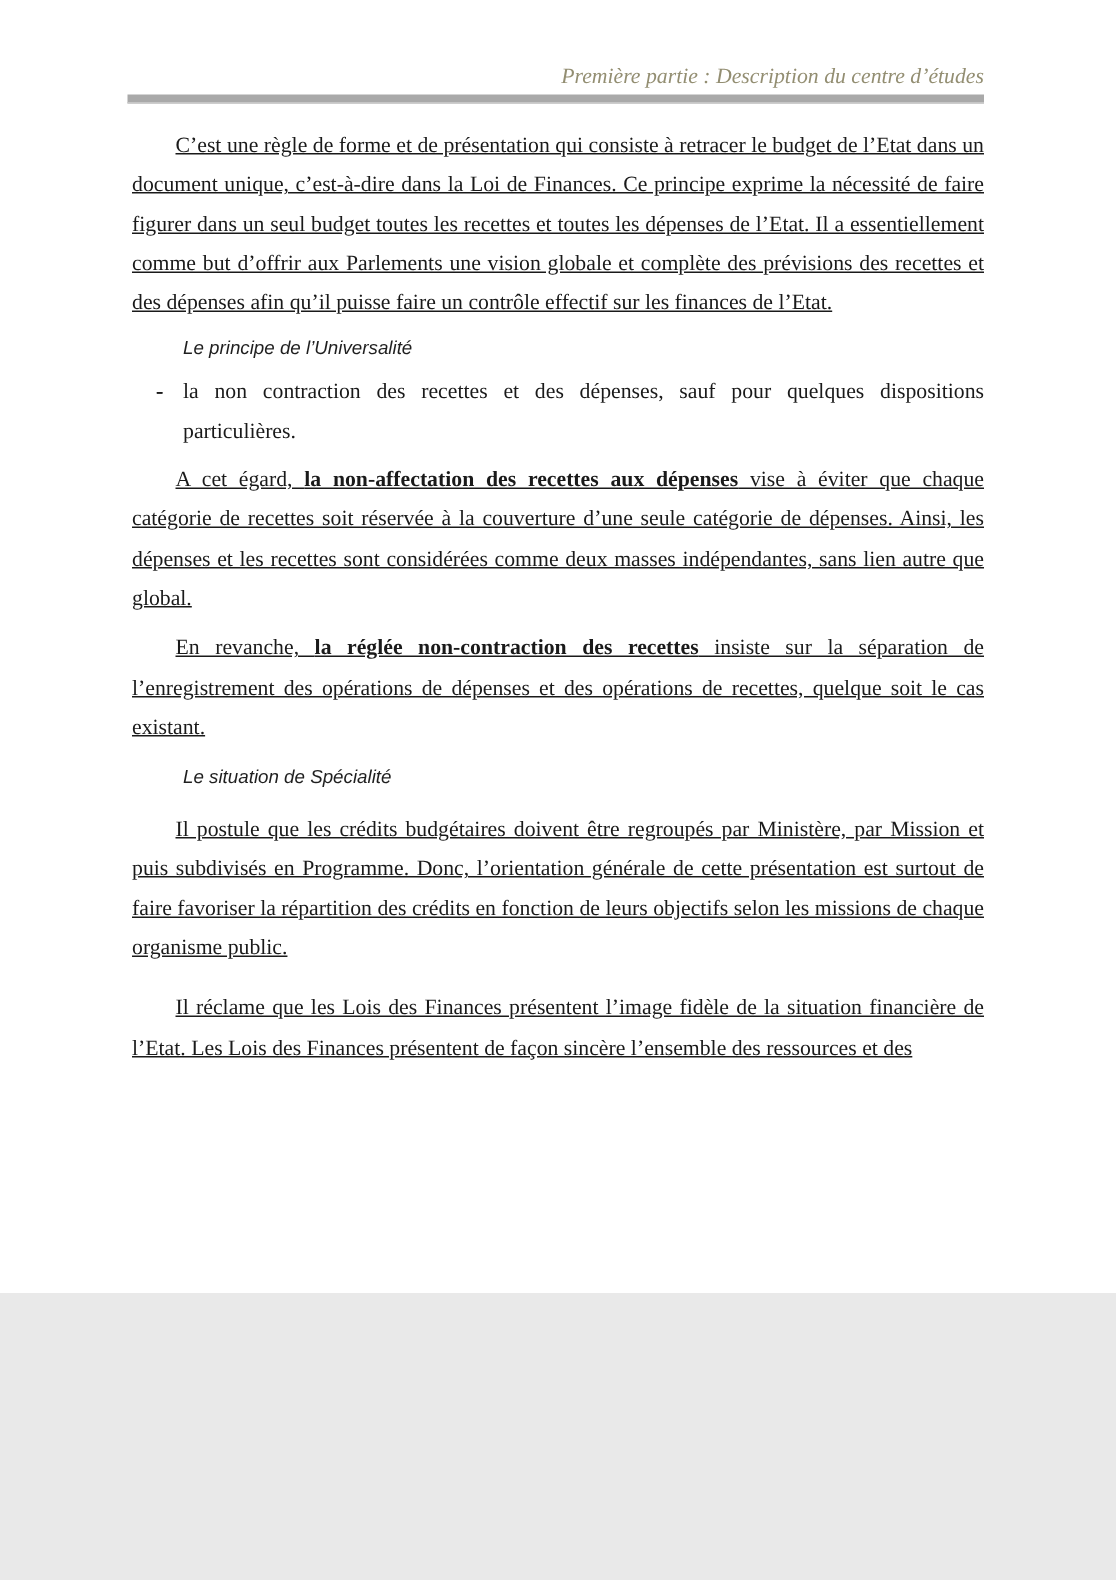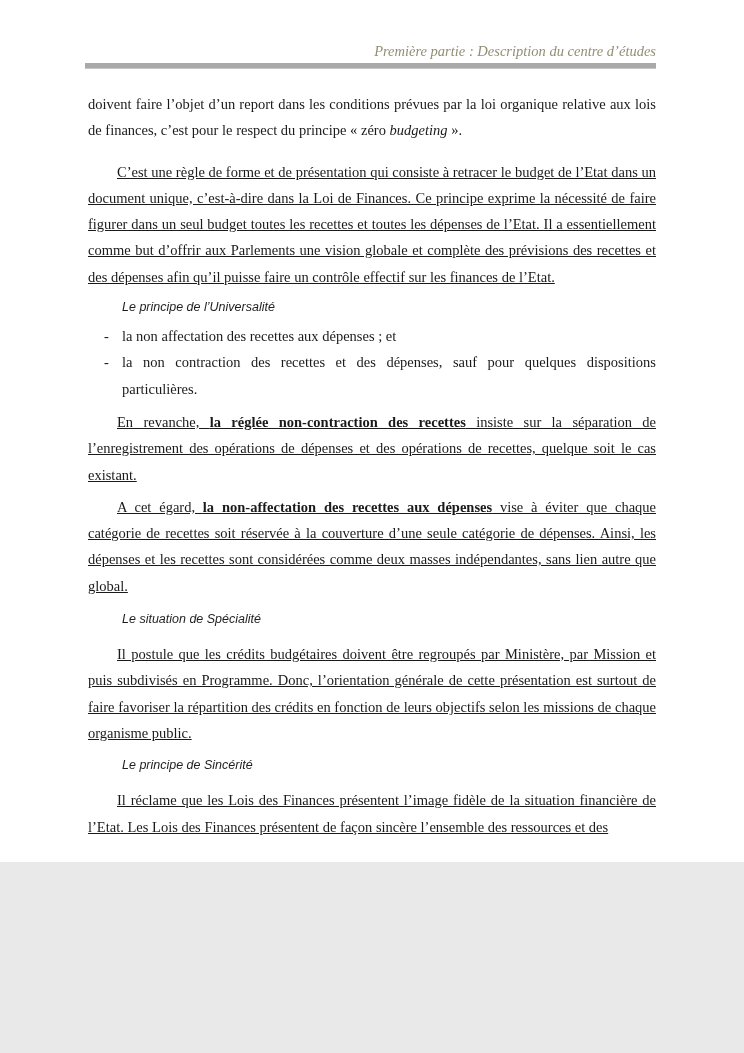--- a/index.html
+++ b/index.html
@@ -81,47 +81,44 @@
 <body>
 
 <div class="page">
   <div class="margins">
 
     <div class="running-header">
       <div class="rh-text">Première partie : Description du centre d’études</div>
       <div class="rh-rule"></div>
     </div>
 
-    <p class="para" style="margin-top:22px"><span>doivent faire l’objet d’un report dans les conditions prévues par la loi organique relative aux lois de finances, c’est pour le respect du principe « zéro </span><span class="italic-run">budgeting</span><span> ».</span></p>
 
 
     <p class="para indent" style="margin-top:15px">C’est une règle de forme et de présentation qui consiste à retracer le budget de l’Etat dans un document unique, c’est-à-dire dans la Loi de Finances. Ce principe exprime la nécessité de faire figurer dans un seul budget toutes les recettes et toutes les dépenses de l’Etat. Il a essentiellement comme but d’offrir aux Parlements une vision globale et complète des prévisions des recettes et des dépenses afin qu’il puisse faire un contrôle effectif sur les finances de l’Etat.</p>
 
     <div class="principle" style="margin-top:9px">Le principe de l’Universalité</div>
 
 
     <div class="list" style="margin-top:8px">
       <div class="li">
         <span class="li-marker">-</span>
-        <span class="li-text">la non affectation des recettes aux dépenses ; et</span>
       </div>
       <div class="li">
         <span class="li-marker">-</span>
         <span class="li-text">la non contraction des recettes et des dépenses, sauf pour quelques dispositions particulières.</span>
       </div>
     </div>
 
+    <p class="para indent" style="margin-top:6px"><span>A cet égard, </span><span class="bold-run">la non-affectation des recettes aux dépenses</span><span> vise à éviter que chaque catégorie de recettes soit réservée à la couverture d’une seule catégorie de dépenses. Ainsi, les dépenses et les recettes sont considérées comme deux masses indépendantes, sans lien autre que global.</span></p>
+
     <p class="para indent" style="margin-top:7px"><span>En revanche, </span><span class="bold-run">la réglée non-contraction des recettes</span><span> insiste sur la séparation de l’enregistrement des opérations de dépenses et des opérations de recettes, quelque soit le cas existant.</span></p>
-
-    <p class="para indent" style="margin-top:6px"><span>A cet égard, </span><span class="bold-run">la non-affectation des recettes aux dépenses</span><span> vise à éviter que chaque catégorie de recettes soit réservée à la couverture d’une seule catégorie de dépenses. Ainsi, les dépenses et les recettes sont considérées comme deux masses indépendantes, sans lien autre que global.</span></p>
 
     <div class="principle" style="margin-top:12px">Le situation de Spécialité</div>
 
     <p class="para indent" style="margin-top:14px">Il postule que les crédits budgétaires doivent être regroupés par Ministère, par Mission et puis subdivisés en Programme. Donc, l’orientation générale de cette présentation est surtout de faire favoriser la répartition des crédits en fonction de leurs objectifs selon les missions de chaque organisme public.</p>
 
-    <div class="principle" style="margin-top:11px">Le principe de Sincérité</div>
 
     <p class="para indent" style="margin-top:14px">Il réclame que les Lois des Finances présentent l’image fidèle de la situation financière de l’Etat. Les Lois des Finances présentent de façon sincère l’ensemble des ressources et des</p>
 
   </div>
 
   <div class="page-number">21</div>
 </div>
 
 </body></html>

